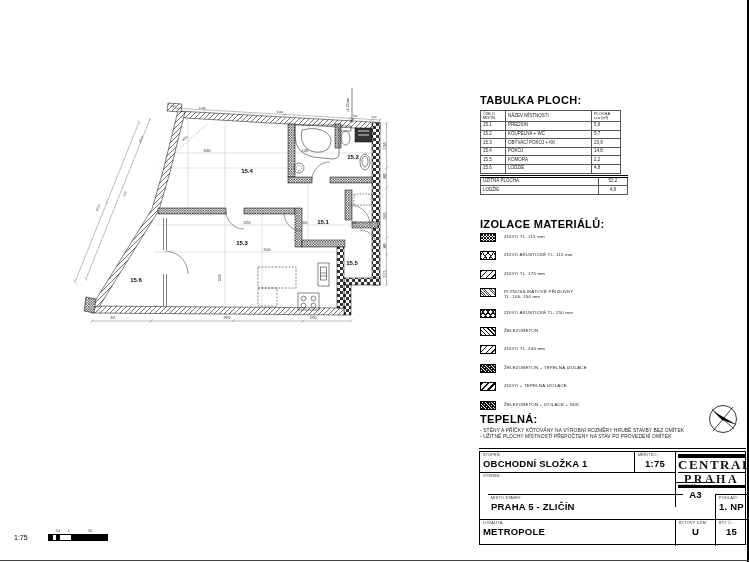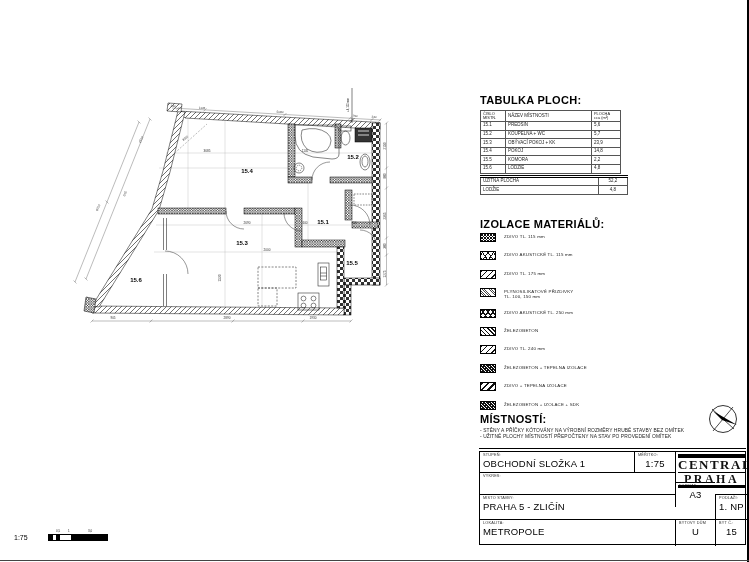--- a/index.html
+++ b/index.html
@@ -40,21 +40,21 @@
                repeating-linear-gradient(-45deg,#111 0 .6px,transparent .6px 3px);}
   .diag-thick{background:repeating-linear-gradient(135deg,#111 0 1.7px,transparent 1.7px 4.5px);}
 
   
   .note-lines{left:480px;top:428px;width:240px;font-size:4.9px;line-height:6.2px;color:#222;letter-spacing:.1px;}
 
   
   .tblock{left:479px;top:451px;width:267px;height:94px;border:1.5px solid #000;box-sizing:border-box;background:#fff;}
   .tb-cell{position:absolute;box-sizing:border-box;border-left:1px solid #000;border-top:1px solid #000;padding:1px 3px;}
   .tb-lab{font-size:3.8px;color:#333;letter-spacing:.2px;}
-  .tb-val{font-size:9.5px;font-weight:normal;color:#000;letter-spacing:.2px;margin-top:1px;white-space:nowrap;}
+  .tb-val{font-size:9.5px;font-weight:bold;color:#000;letter-spacing:.2px;margin-top:1px;white-space:nowrap;}
   .tb-val-c{text-align:center;}
   .logo{position:absolute;left:195px;top:0;width:72px;height:42px;border-left:1px solid #000;box-sizing:border-box;
         padding:2px 2px;font-family:"Liberation Serif",serif;}
   .logo-bar{height:3.5px;background:#000;}
   .logo-t1{font-size:13px;font-weight:bold;letter-spacing:1.5px;text-align:center;line-height:14px;}
   .logo-t2{font-size:12px;font-weight:bold;letter-spacing:2.5px;text-align:center;line-height:12px;
            border-top:1.2px solid #000;}
   .tb-topline{left:479px;top:448px;width:267px;height:1px;background:#000;}
 
   
@@ -328,21 +328,21 @@
       <div class="lg-item">
         <span class="sw diag-thick"></span>
         <span class="lg-lab">ZDIVO + TEPELNÁ IZOLACE</span>
       </div>
       <div class="lg-item">
         <span class="sw dense-cross2"></span>
         <span class="lg-lab">ŽELEZOBETON + IZOLACE + SDK</span>
       </div>
     </div>
 
-  <div class="abs sec-title" style="left:480px;top:413px;">MÍSTNOSTÍ:</div>
+  <div class="abs sec-title" style="left:480px;top:413px;">TEPELNÁ:</div>
   <div class="abs note-lines">
     <div>- STĚNY A PŘÍČKY KÓTOVÁNY NA VÝROBNÍ ROZMĚRY HRUBÉ STAVBY BEZ OMÍTEK</div>
     <div>- UŽITNÉ PLOCHY MÍSTNOSTÍ PŘEPOČTENY NA STAV PO PROVEDENÍ OMÍTEK</div>
   </div>
 
   <svg class="abs" style="left:700px;top:397px;" width="47" height="47" viewBox="0 0 47 47">
     <circle cx="23" cy="22" r="13.5" fill="none" stroke="#000" stroke-width="0.8"></circle>
     <path d="M12,12 L34,32 M33,10 L13,34" stroke="#000" stroke-width="0.7"></path>
     <polygon points="37,28 13,14 22,23" fill="#000"></polygon>
   </svg>
@@ -353,21 +353,21 @@
       <div class="tb-lab">STUPEŇ:</div>
       <div class="tb-val">OBCHODNÍ SLOŽKA 1</div>
     </div>
     <div class="tb-cell" style="left:154px;top:0;width:41px;height:20px;border-top:none;">
       <div class="tb-lab">MĚŘÍTKO:</div>
       <div class="tb-val tb-val-c">1:75</div>
     </div>
     <div class="tb-cell" style="left:0;top:20px;width:195px;height:22px;border-left:none;">
       <div class="tb-lab">VÝKRES:</div>
     </div>
-    <div class="tb-cell" style="left:0;top:42px;width:195px;height:25px;border-left:none;">
+    <div class="tb-cell" style="left:8px;top:42px;width:195px;height:25px;border-left:none;">
       <div class="tb-lab">MÍSTO STAVBY:</div>
       <div class="tb-val">PRAHA 5 - ZLIČÍN</div>
     </div>
     <div class="tb-cell" style="left:195px;top:30px;width:40px;height:25px;">
       <div class="tb-lab">FORMÁT:</div>
       <div class="tb-val tb-val-c">A3</div>
     </div>
     <div class="tb-cell" style="left:235px;top:42px;width:32px;height:25px;">
       <div class="tb-lab">PODLAŽÍ:</div>
       <div class="tb-val tb-val-c">1. NP</div>

